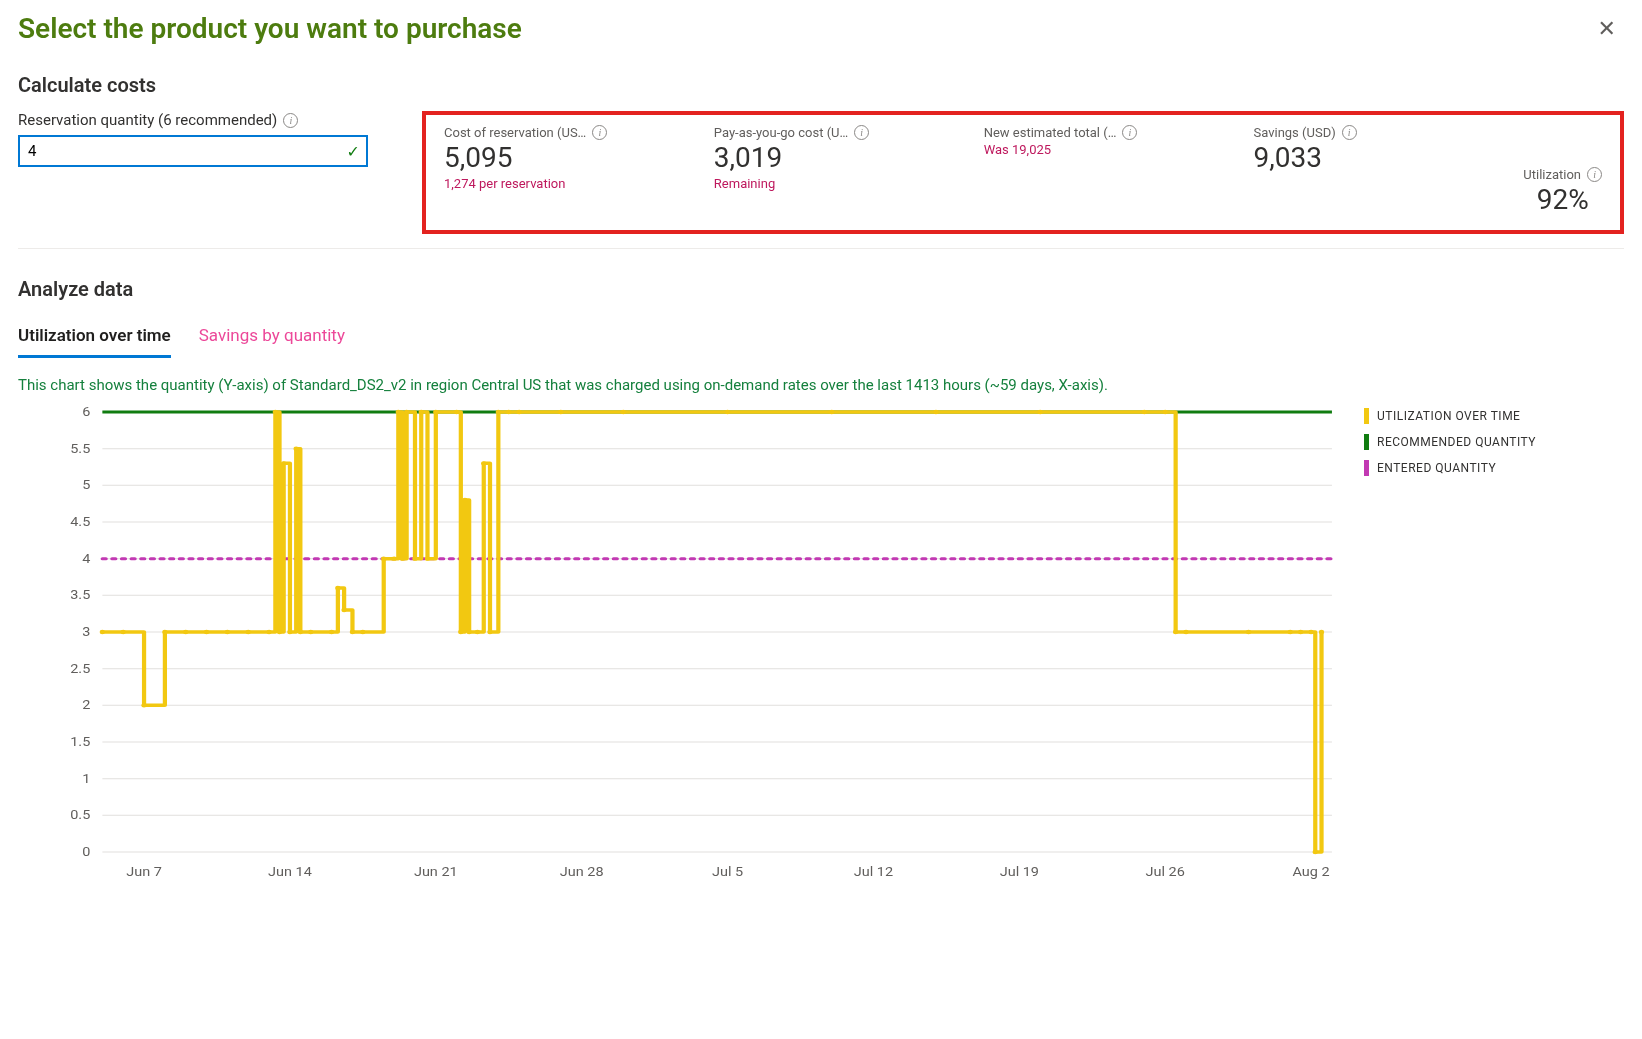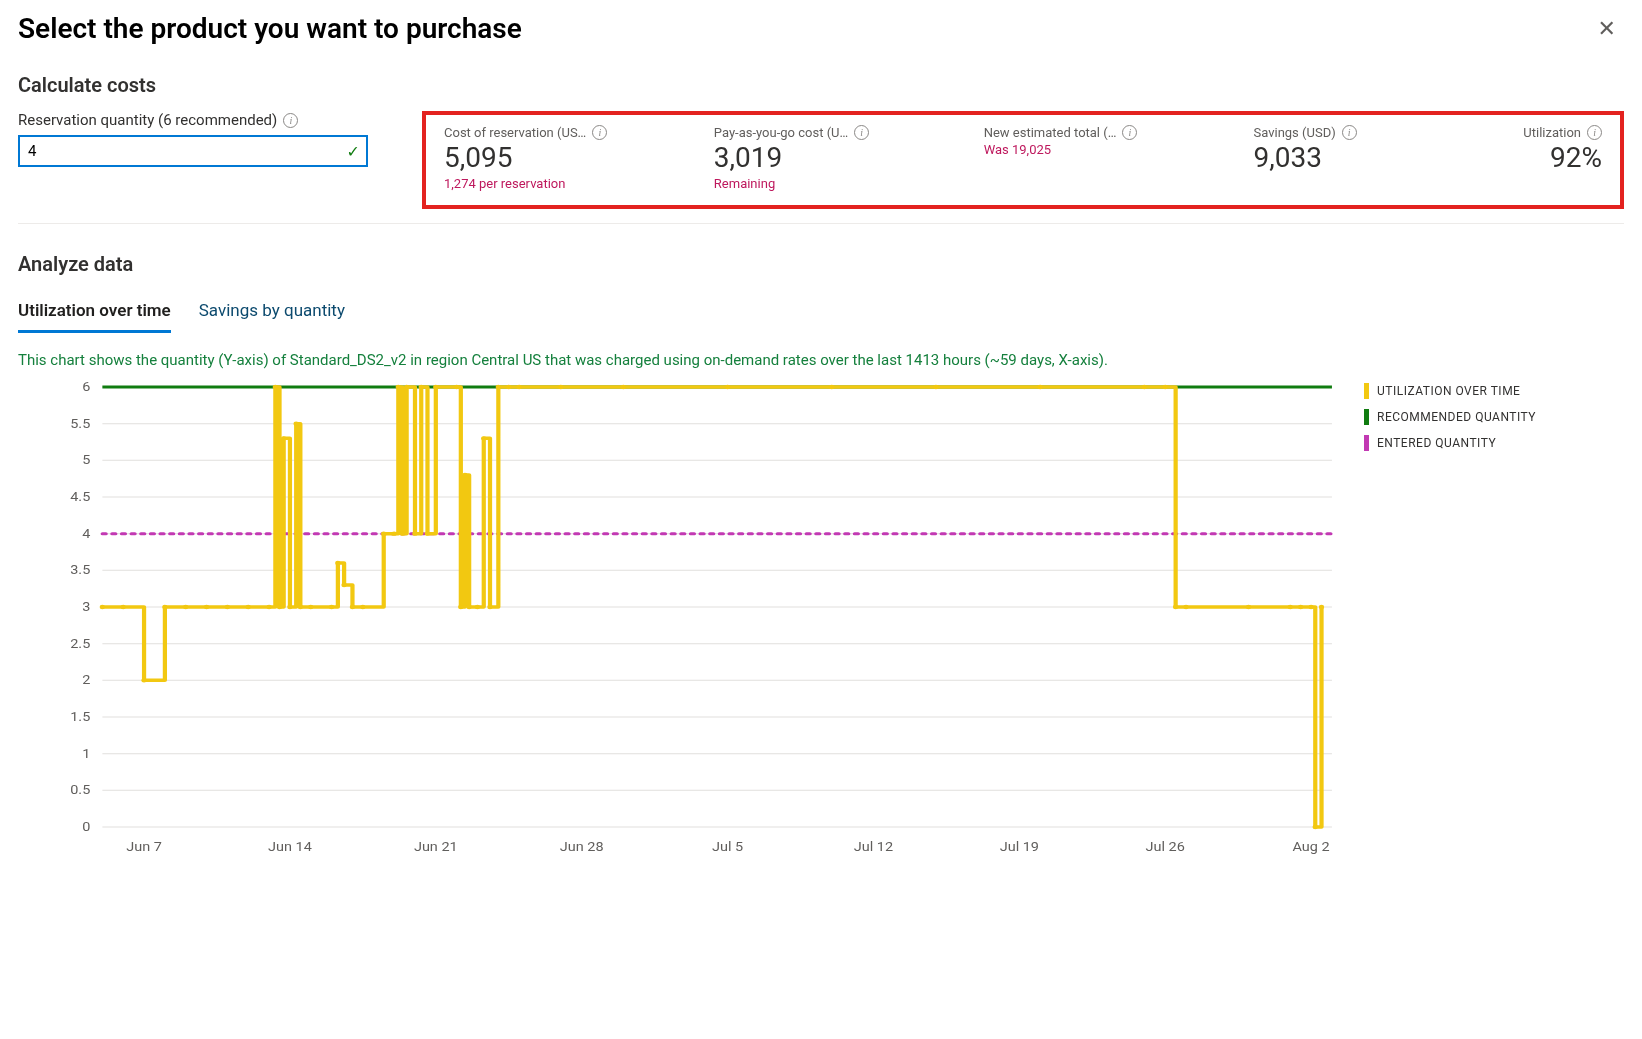--- a/index.html
+++ b/index.html
@@ -4,21 +4,21 @@
 <style>
   * { box-sizing: border-box; margin: 0; padding: 0; }
   body {
     font-family: "Segoe UI", -apple-system, BlinkMacSystemFont, Roboto, sans-serif;
     color: #323130;
     background: #fff;
     padding: 12px 18px 30px 18px;
     width: 1642px;
   }
   .header-row { display:flex; justify-content:space-between; align-items:center; }
-  .title { font-size: 28px; font-weight:600; color:#000000; }
+  .title { font-size: 28px; font-weight:600; color:#4d7c0f; }
   .close-x { font-size:22px; font-weight:300; color:#605e5c; cursor:pointer; padding:4px 8px; }
 
   .section-h { font-size:20px; font-weight:600; margin-top:28px; }
 
   .costs-row { display:flex; align-items:flex-start; margin-top:14px; gap:8px; border-bottom:1px solid #edebe9; padding-bottom:14px; }
   .left-input { width:380px; }
   .lbl-line { display:flex; align-items:center; gap:6px; font-size:15px; color:#323130; margin-bottom:6px; }
   .info-ico {
     display:inline-flex; align-items:center; justify-content:center;
     width:15px; height:15px; border:1px solid #8a8886; color:#8a8886;
@@ -36,25 +36,25 @@
   }
 
   .metrics-box {
     flex:1; margin-left:16px; border:4px solid #e3221f; padding:10px 18px 14px 18px;
     display:flex; gap:20px; justify-content:space-between;
   }
   .metric { flex:1; min-width:0; }
   .metric-lbl { display:flex; align-items:center; gap:6px; font-size:13px; color:#605e5c; margin-bottom:2px; white-space:nowrap; overflow:hidden; text-overflow:ellipsis; }
   .metric-val { font-size:28px; font-weight:400; color:#323130; line-height:1.15; }
   .metric-sub { font-size:13px; color:#be185d; margin-top:2px; }
-  .metric.util { flex:0 0 auto; text-align:right; }
+  .metric.util { flex:0 0 auto; text-align:center;margin-top:42px; }
   .metric.util .metric-lbl { justify-content:flex-end; }
 
   .tabs { display:flex; gap:28px; margin-top:18px; border-bottom:none; }
-  .tab { font-size:17px; color:#0c4a6e; padding:6px 0 10px 0; cursor:pointer; border-bottom:3px solid transparent; }
+  .tab { font-size:17px; color:#ec4899; padding:6px 0 10px 0; cursor:pointer; border-bottom:3px solid transparent; }
   .tab.active { color:#201f1e; font-weight:600; border-bottom-color:#0078d4; }
 
   .chart-desc { font-size:15px; color:#15803d; margin-top:18px; }
 
   .chart-region { display:flex; margin-top:10px; }
   .chart-wrap { position:relative; flex:1; height:480px; }
   svg.chart { width:100%; height:100%; }
 
   .legend { width:280px; padding-left:20px; padding-top:4px; }
   .legend-item { display:flex; align-items:center; gap:8px; font-size:12px; letter-spacing:0.5px; color:#323130; margin-bottom:10px; }

